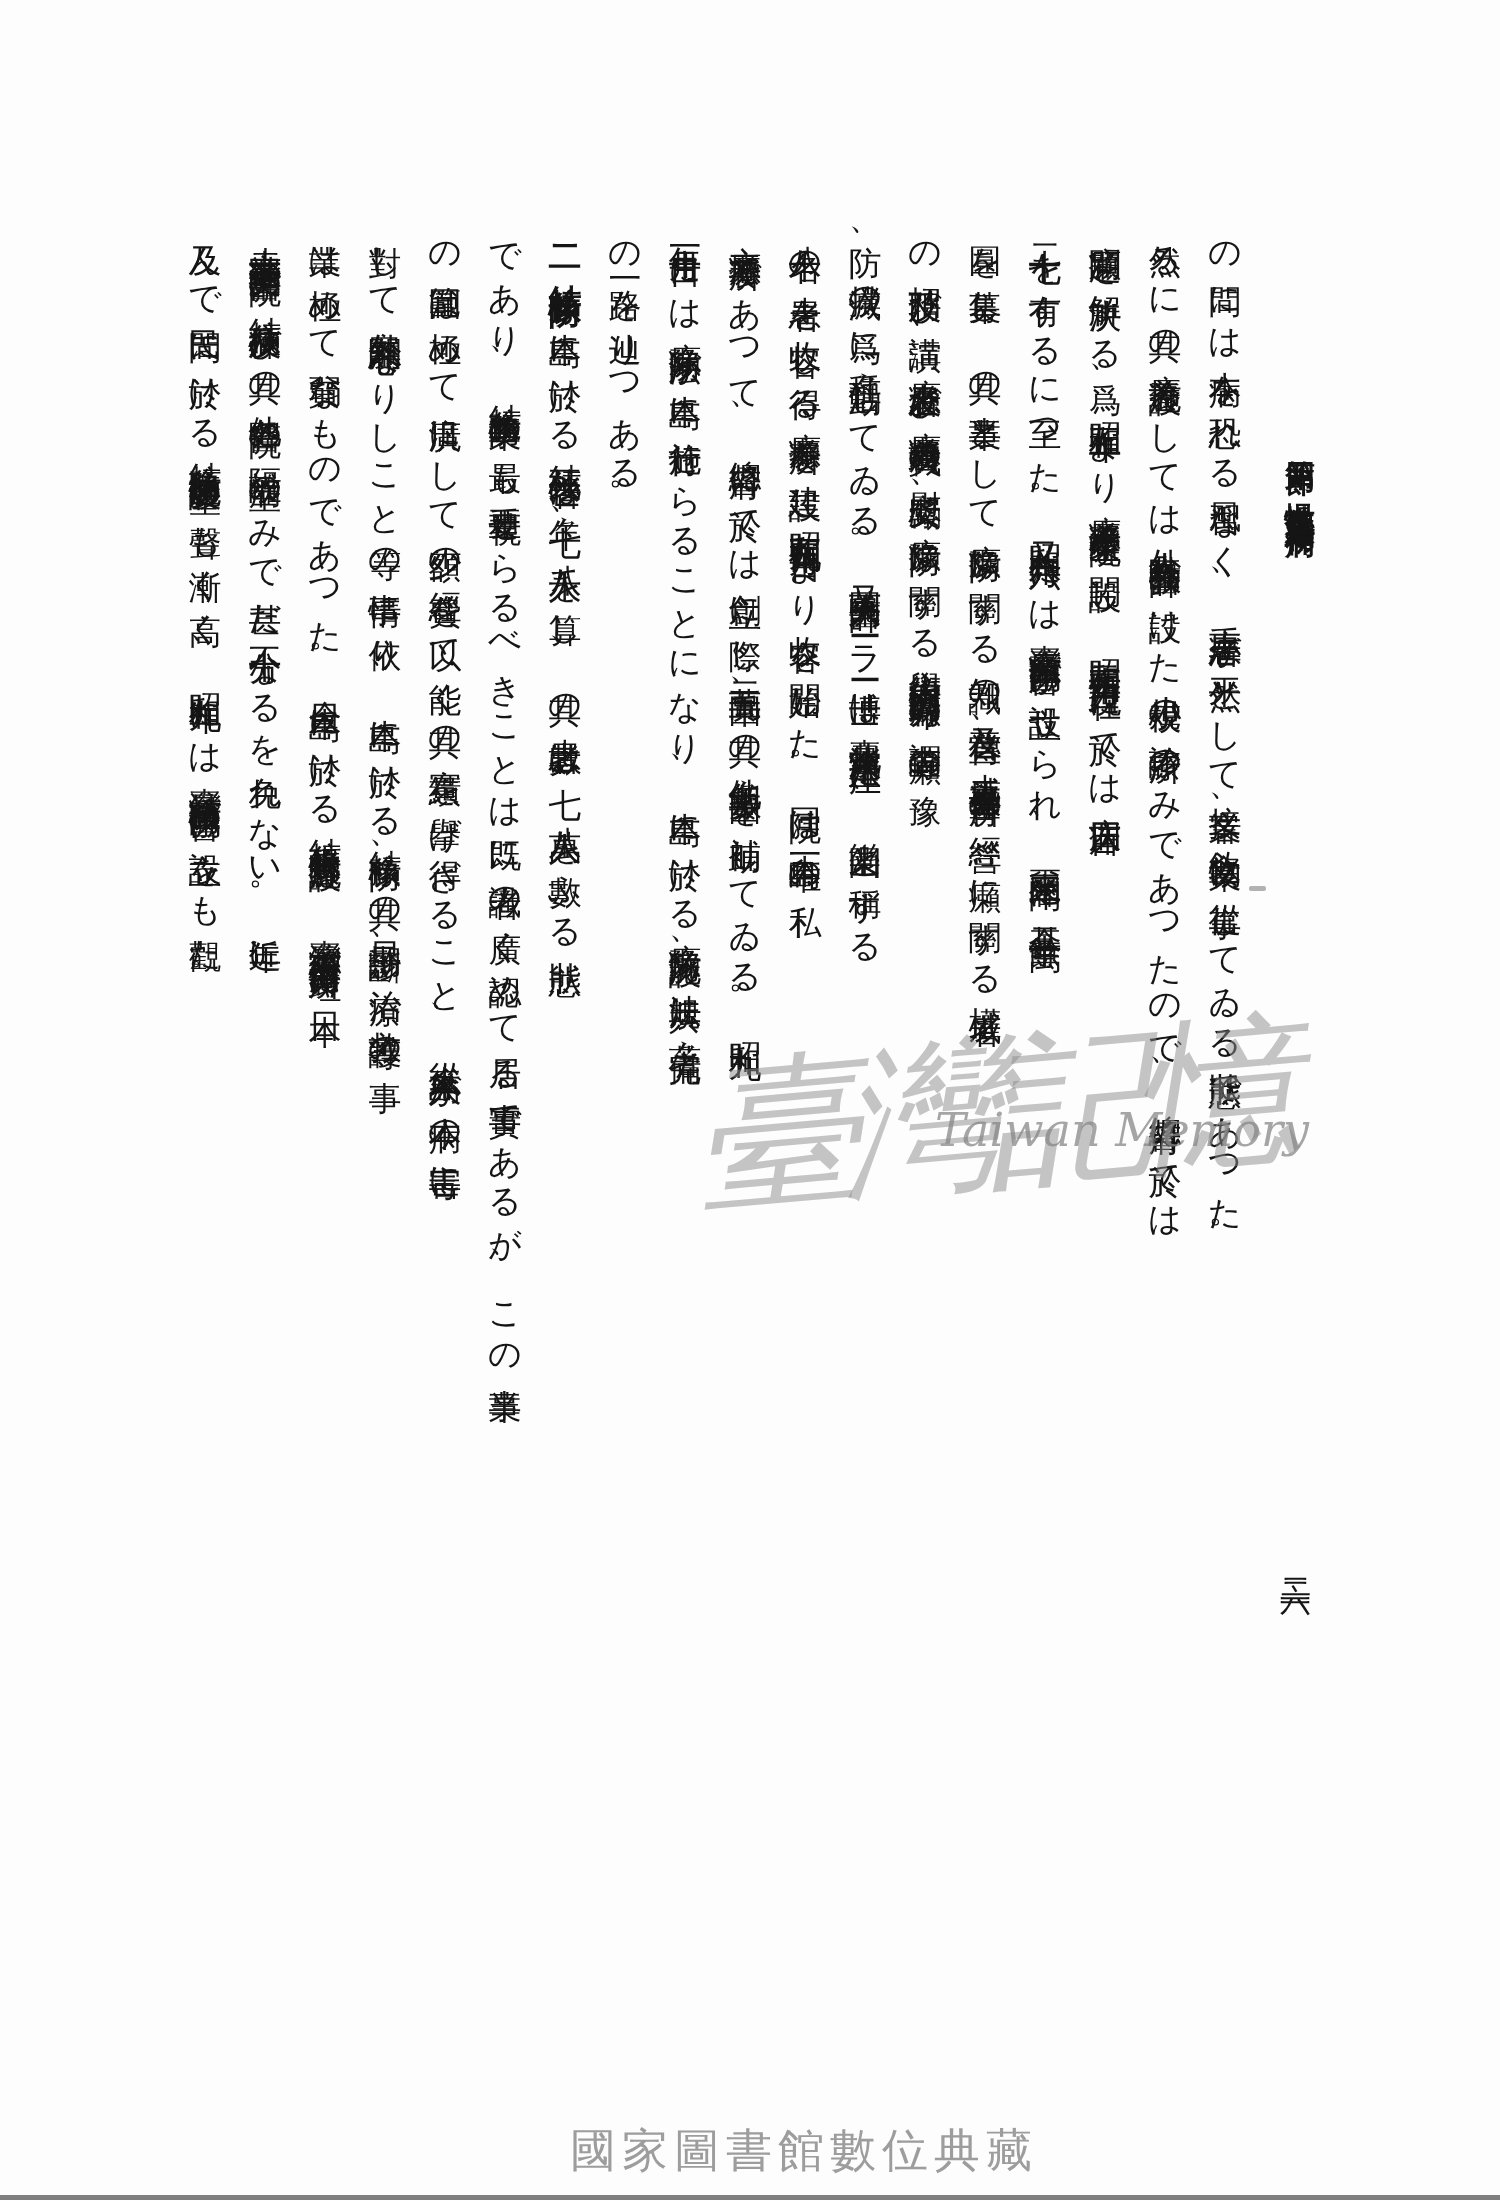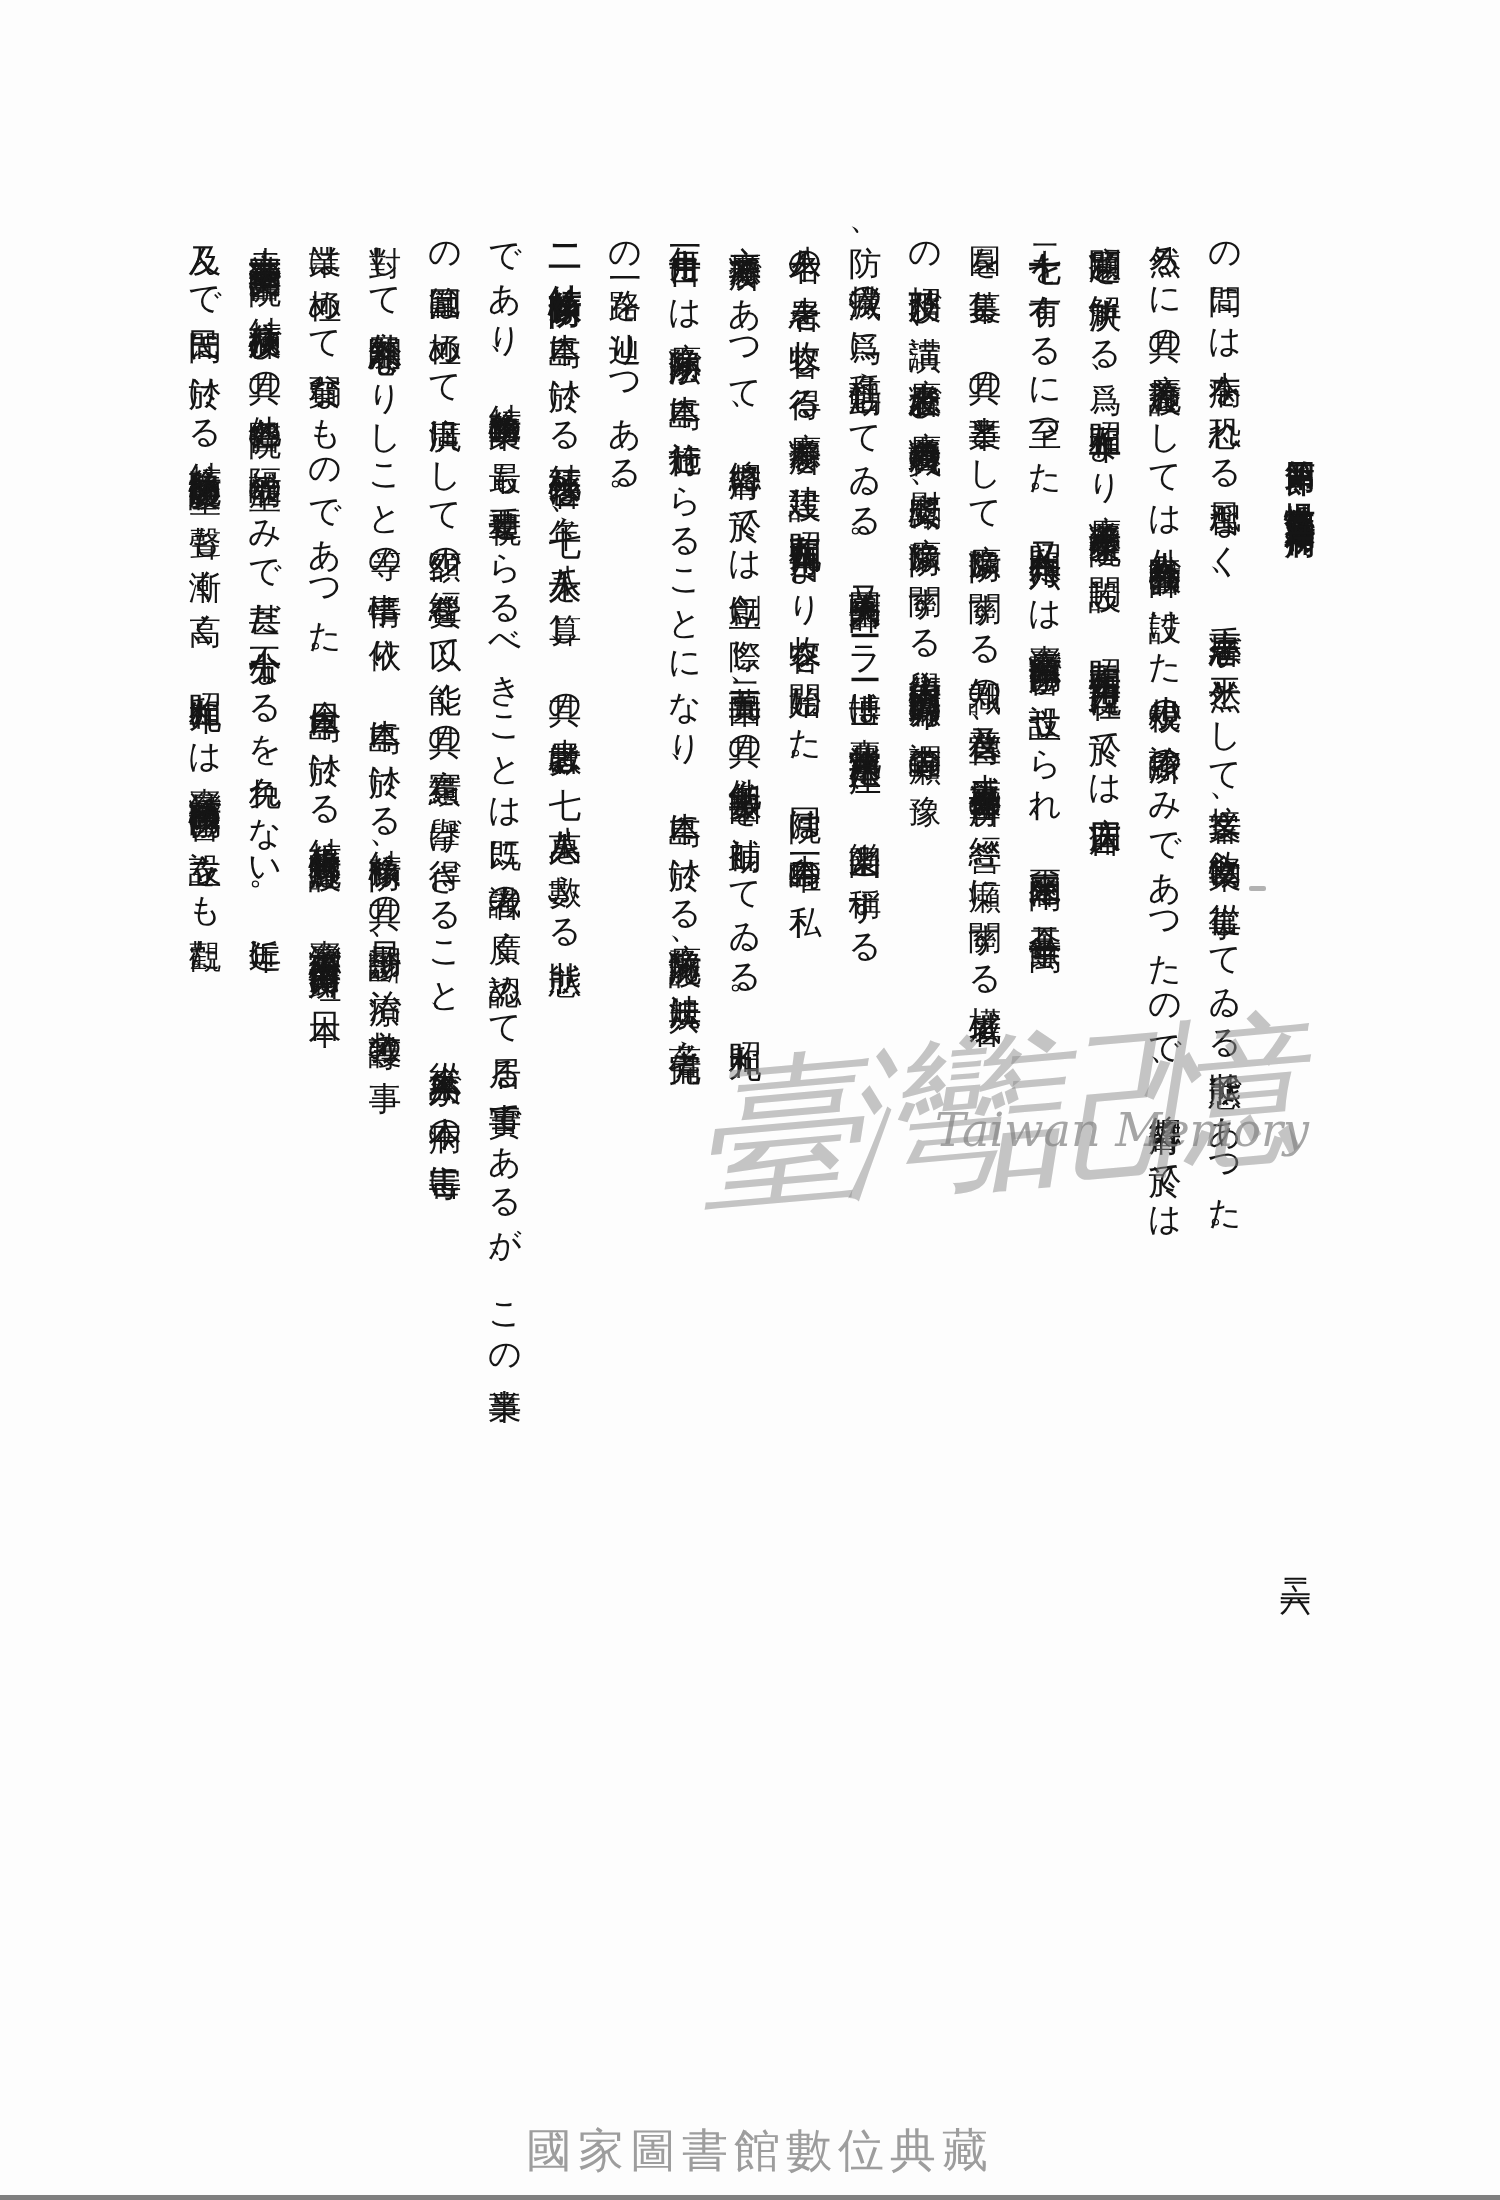--- a/index.html
+++ b/index.html
@@ -62,21 +62,21 @@
     position:absolute;
     left:935px;top:1103px;
     font-size:46px;
     font-style:italic;
     color:rgba(135,135,135,0.75);
     white-space:nowrap;
   }
   
   .footer-stamp{
     position:absolute;
-    left:526px;top:2120px;
+    left:570px;top:2120px;
     font-size:46px;
     letter-spacing:6px;
     color:#9d9d9d;
     font-family:"DejaVu Sans", sans-serif;
     white-space:nowrap;
   }
   
   .artifact-dash{
     position:absolute;
     left:1249px;top:886px;

